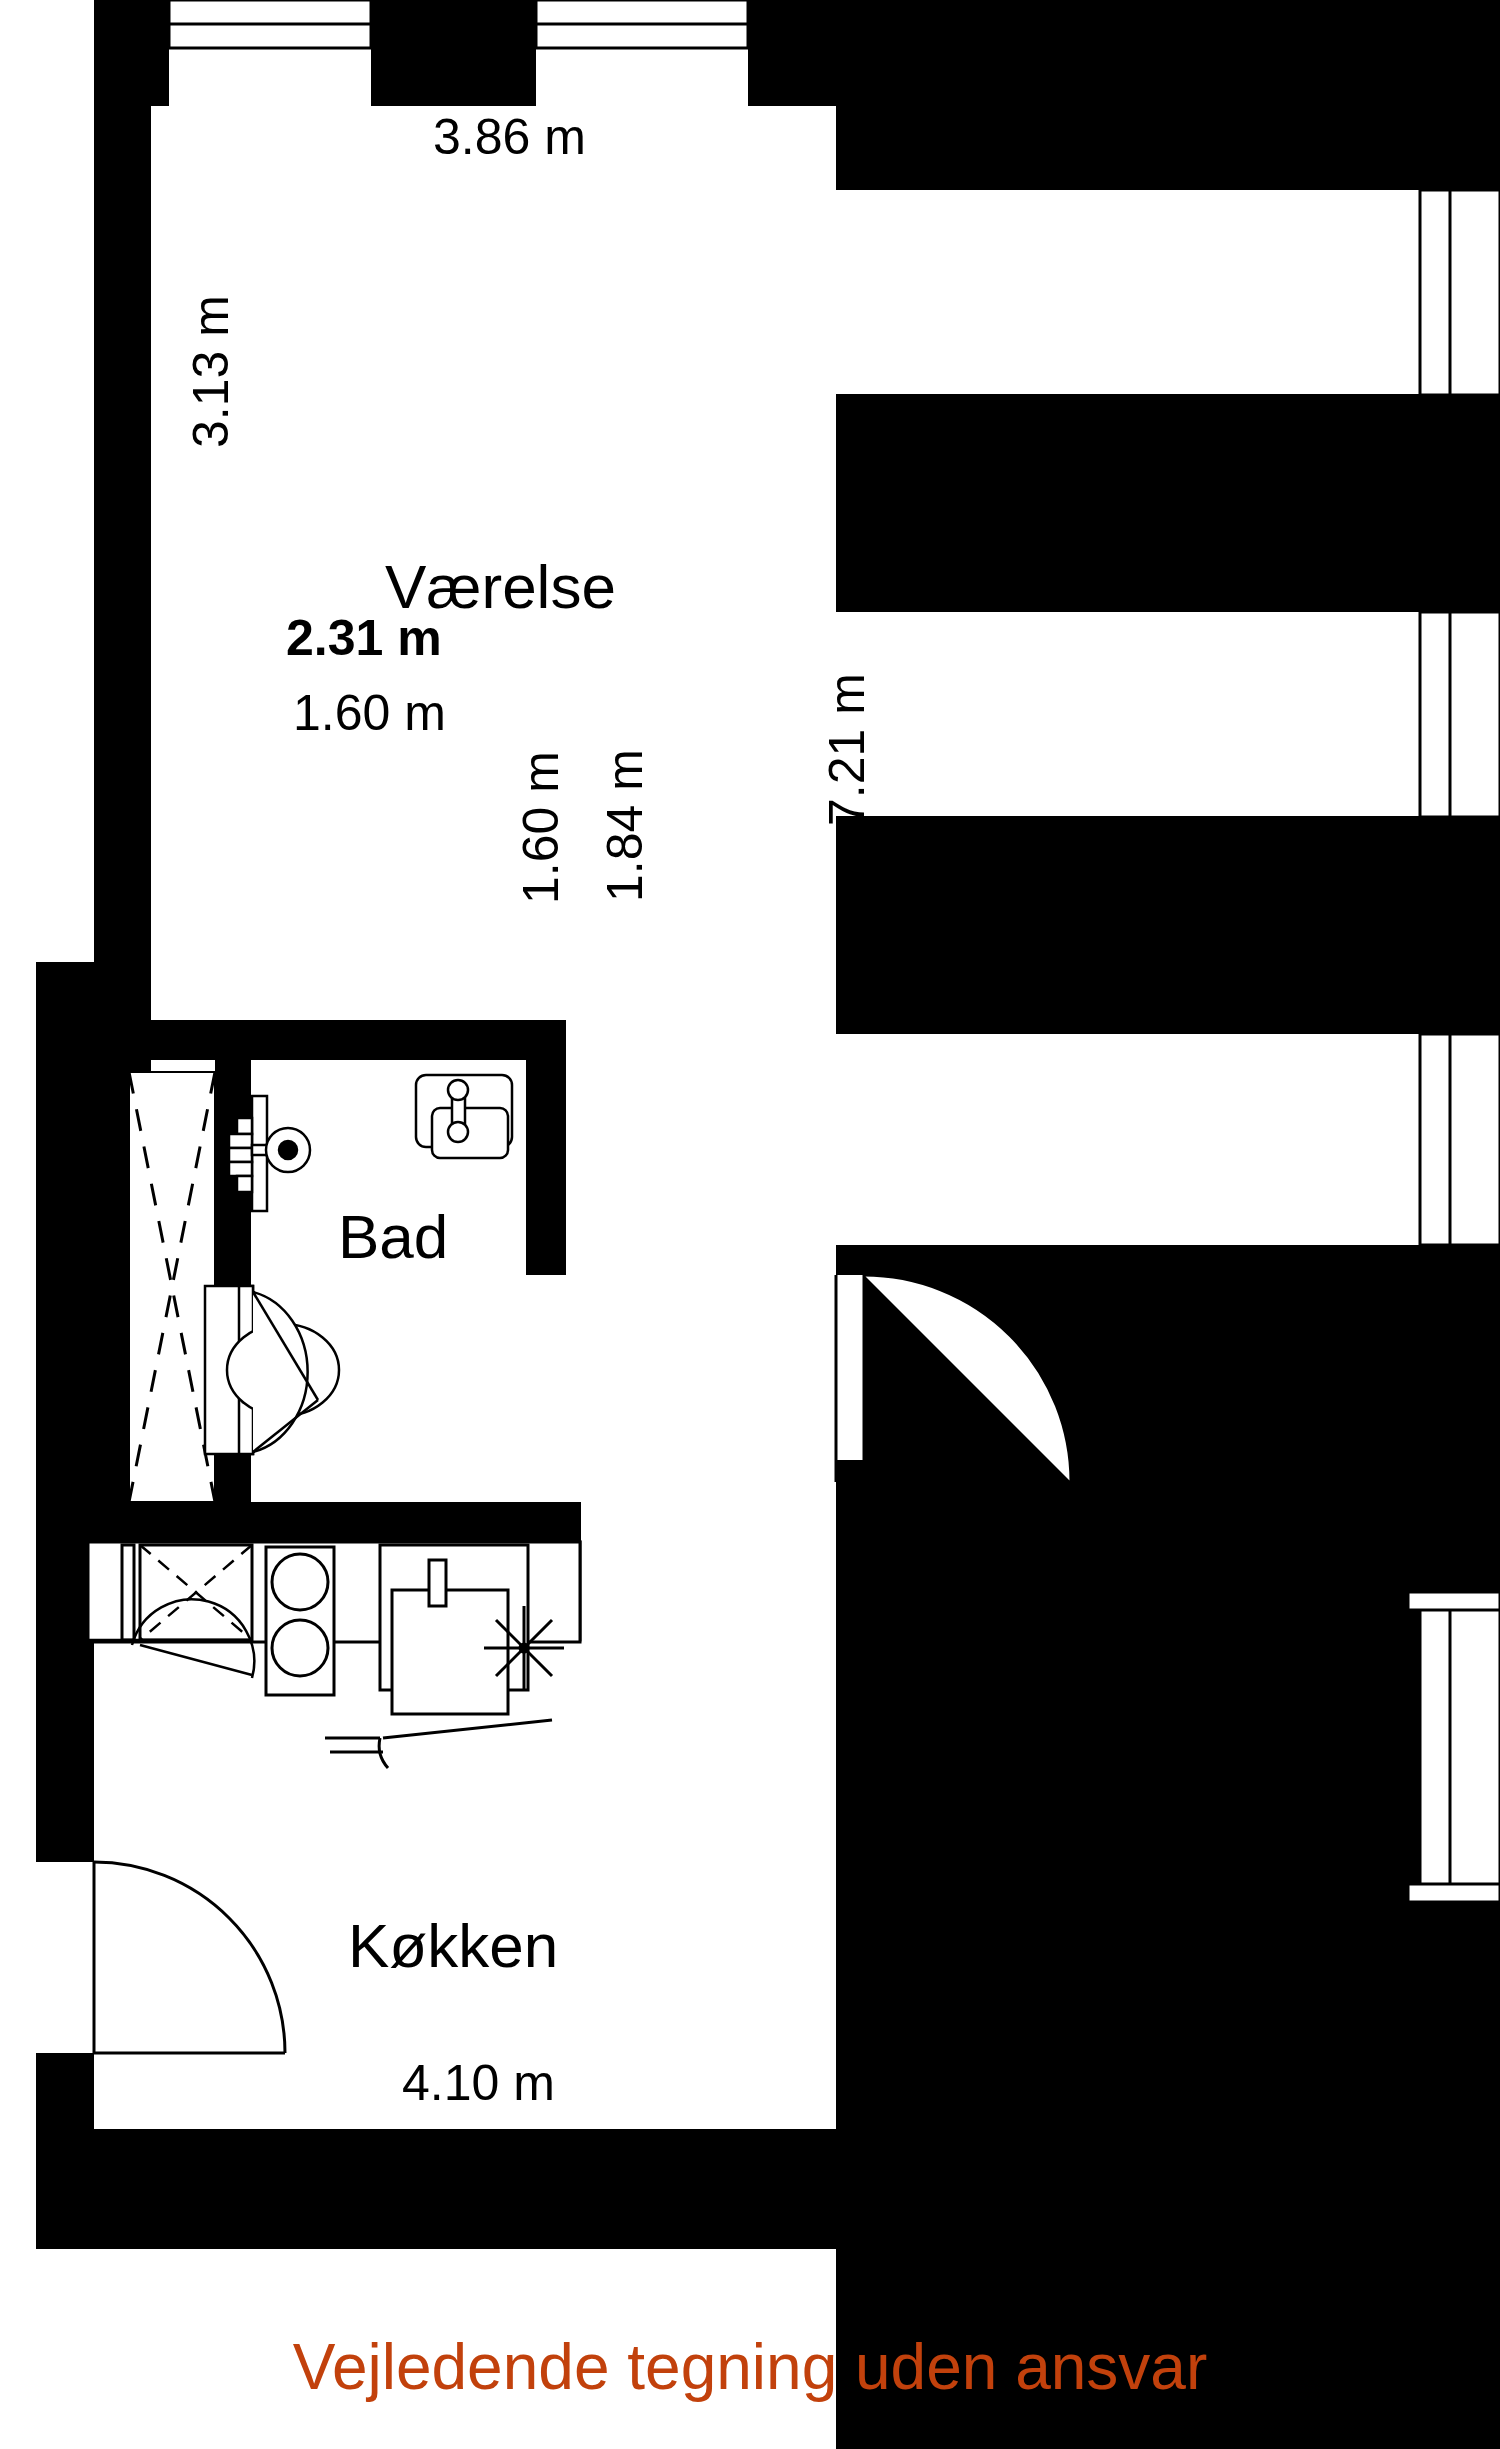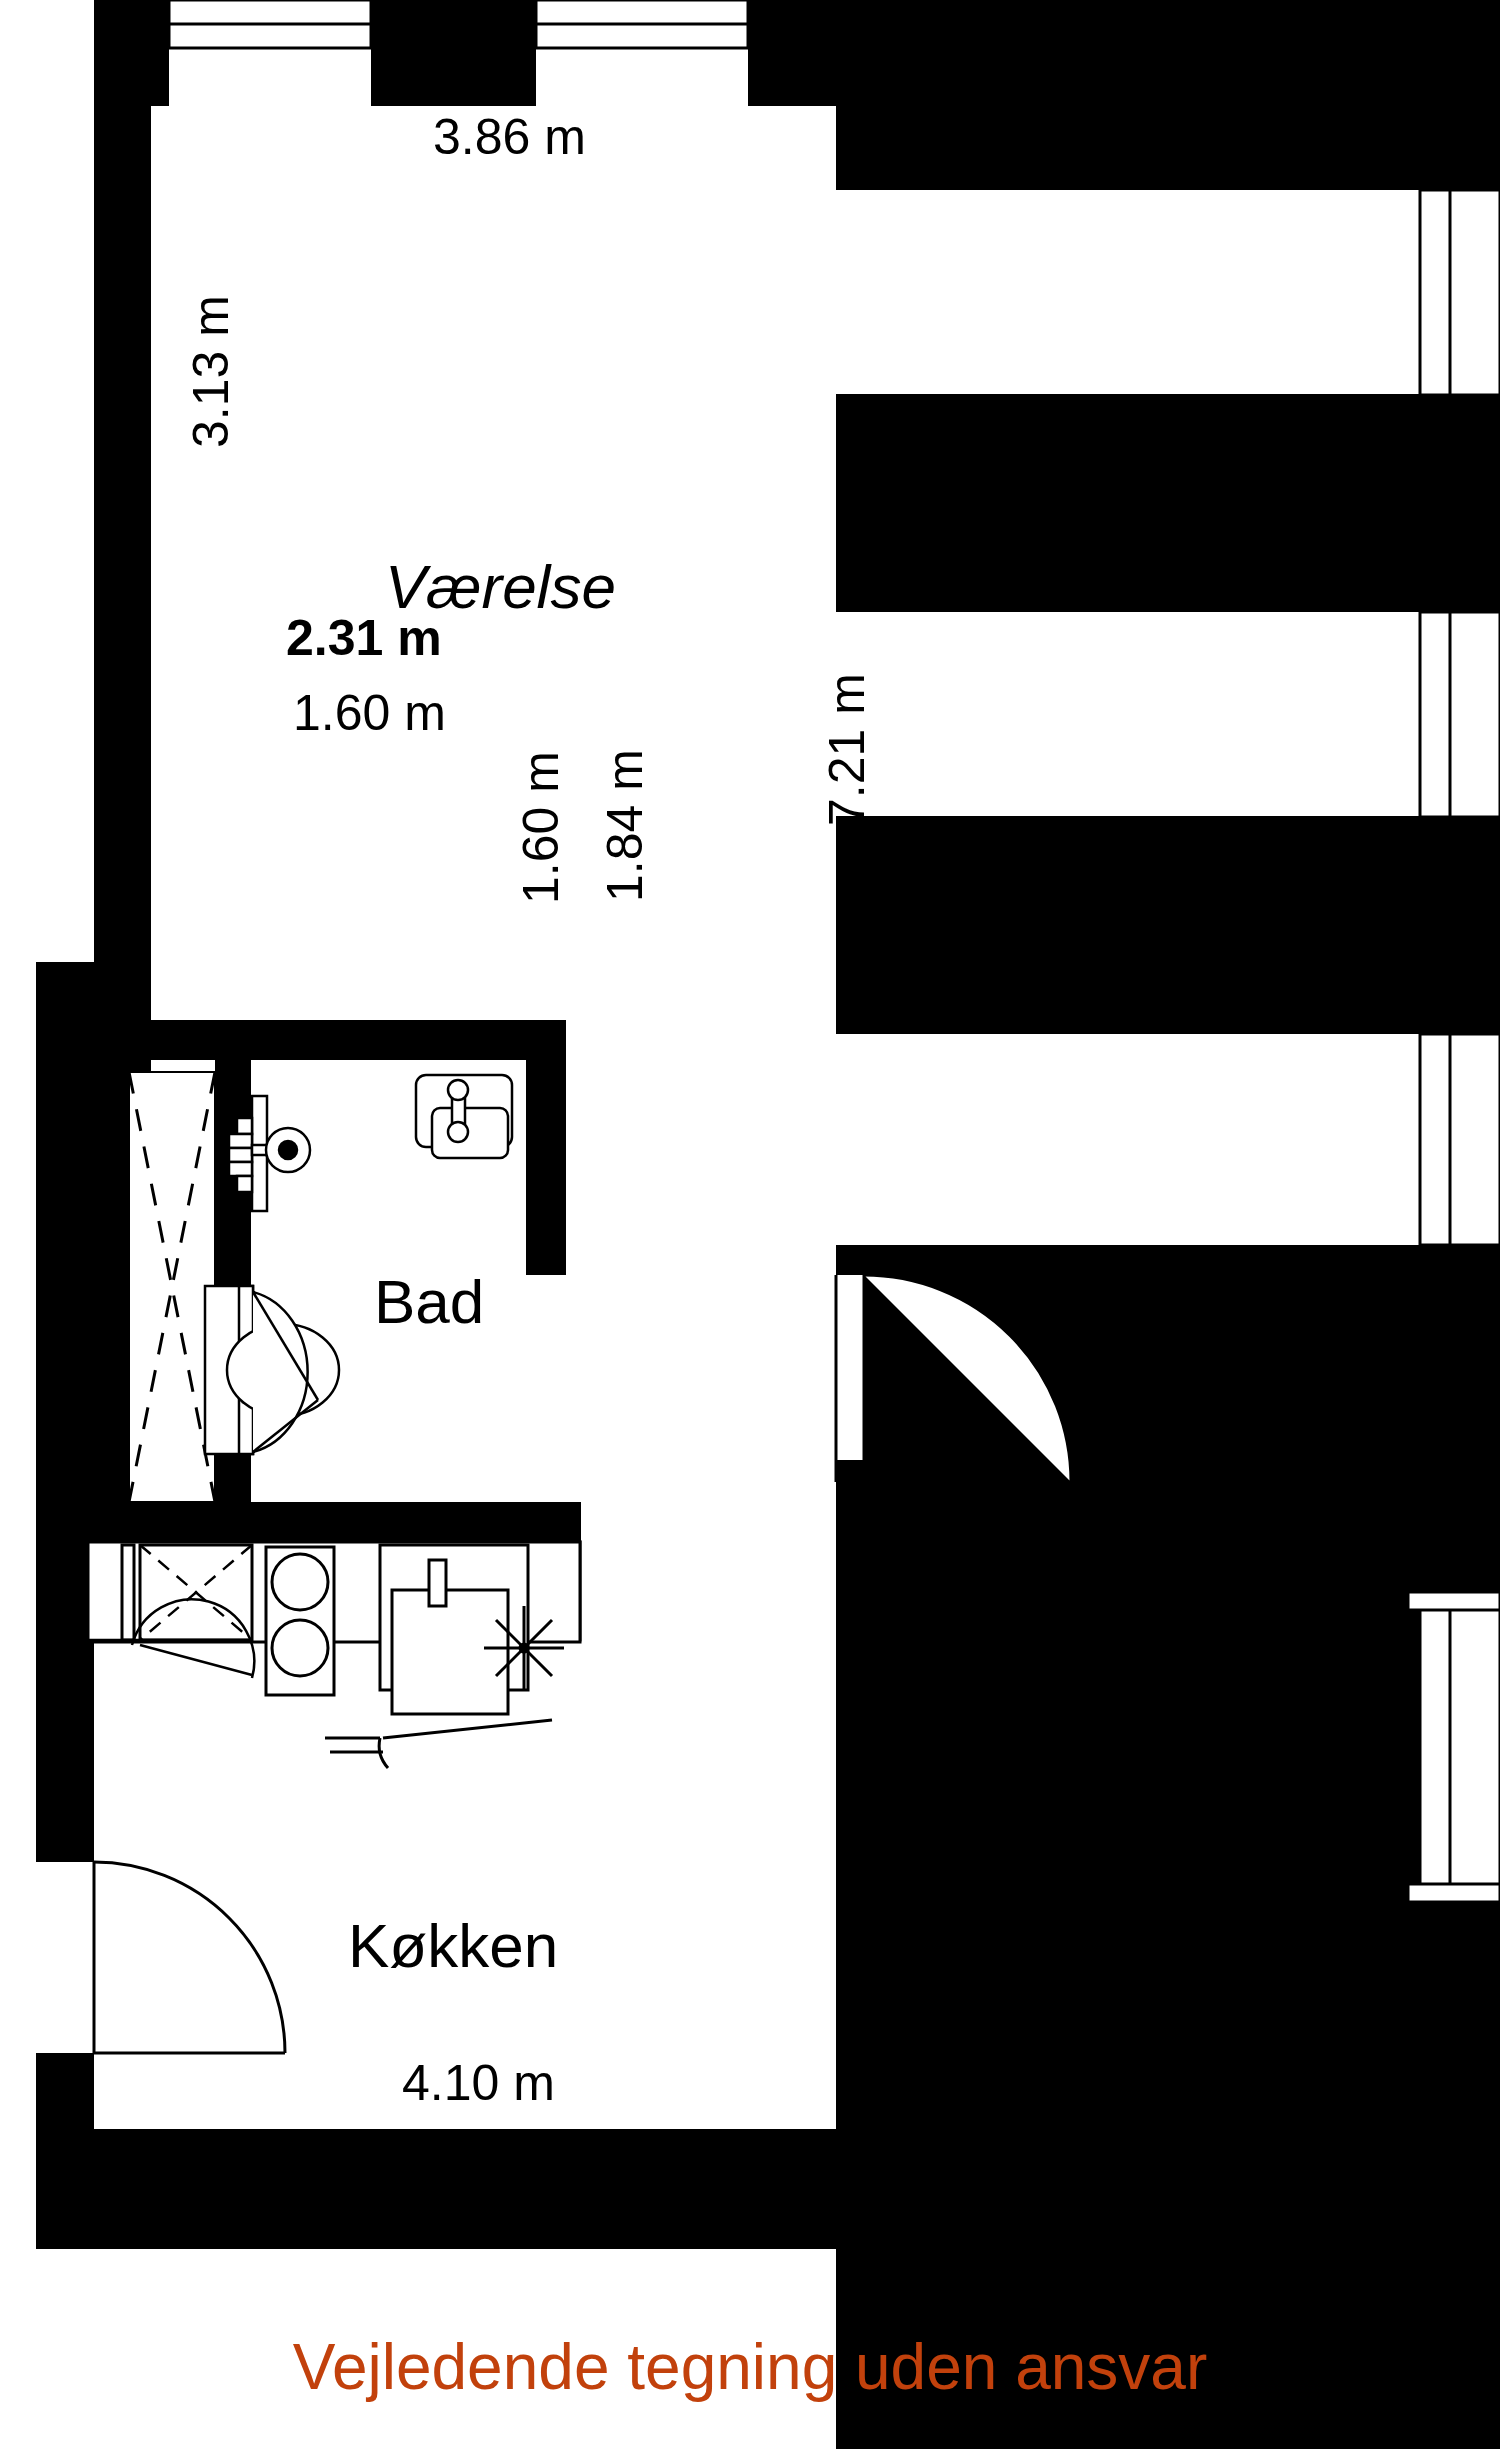--- a/index.html
+++ b/index.html
@@ -252,23 +252,23 @@
     <line x1="552" y1="1620" x2="496" y2="1676"></line>
     <circle cx="524" cy="1648" r="4" fill="#000000"></circle>
   </g>
 
   <g stroke="#000000" fill="none" stroke-width="3">
     <line x1="88" y1="1640" x2="580" y2="1640" opacity="0"></line>
   </g>
 
 </svg>
 
-<div class="lbl room-name" style="left:385px; top:556px;font-style:italic;">Værelse</div>
-
-<div class="lbl room-name" style="left:338px; top:1271px;margin-left:36px;">Bad</div>
+<div class="lbl room-name" style="left:385px; top:556px;">Værelse</div>
+
+<div class="lbl room-name" style="left:338px; top:1206px;">Bad</div>
 
 <div class="lbl room-name" style="left:348px; top:1915px;">Køkken</div>
 
 <div class="lbl dim" style="left:433px; top:112px;text-align:center;">3.86 m</div>
 
 <div class="lbl dim dim-v" style="left:186px; top:448px;">3.13 m</div>
 
 <div class="lbl dim" style="left:286px; top:613px; top:613px;font-weight:bold;">2.31 m</div>
 
 <div class="lbl dim" style="left:293px; top:688px;">1.60 m</div>

